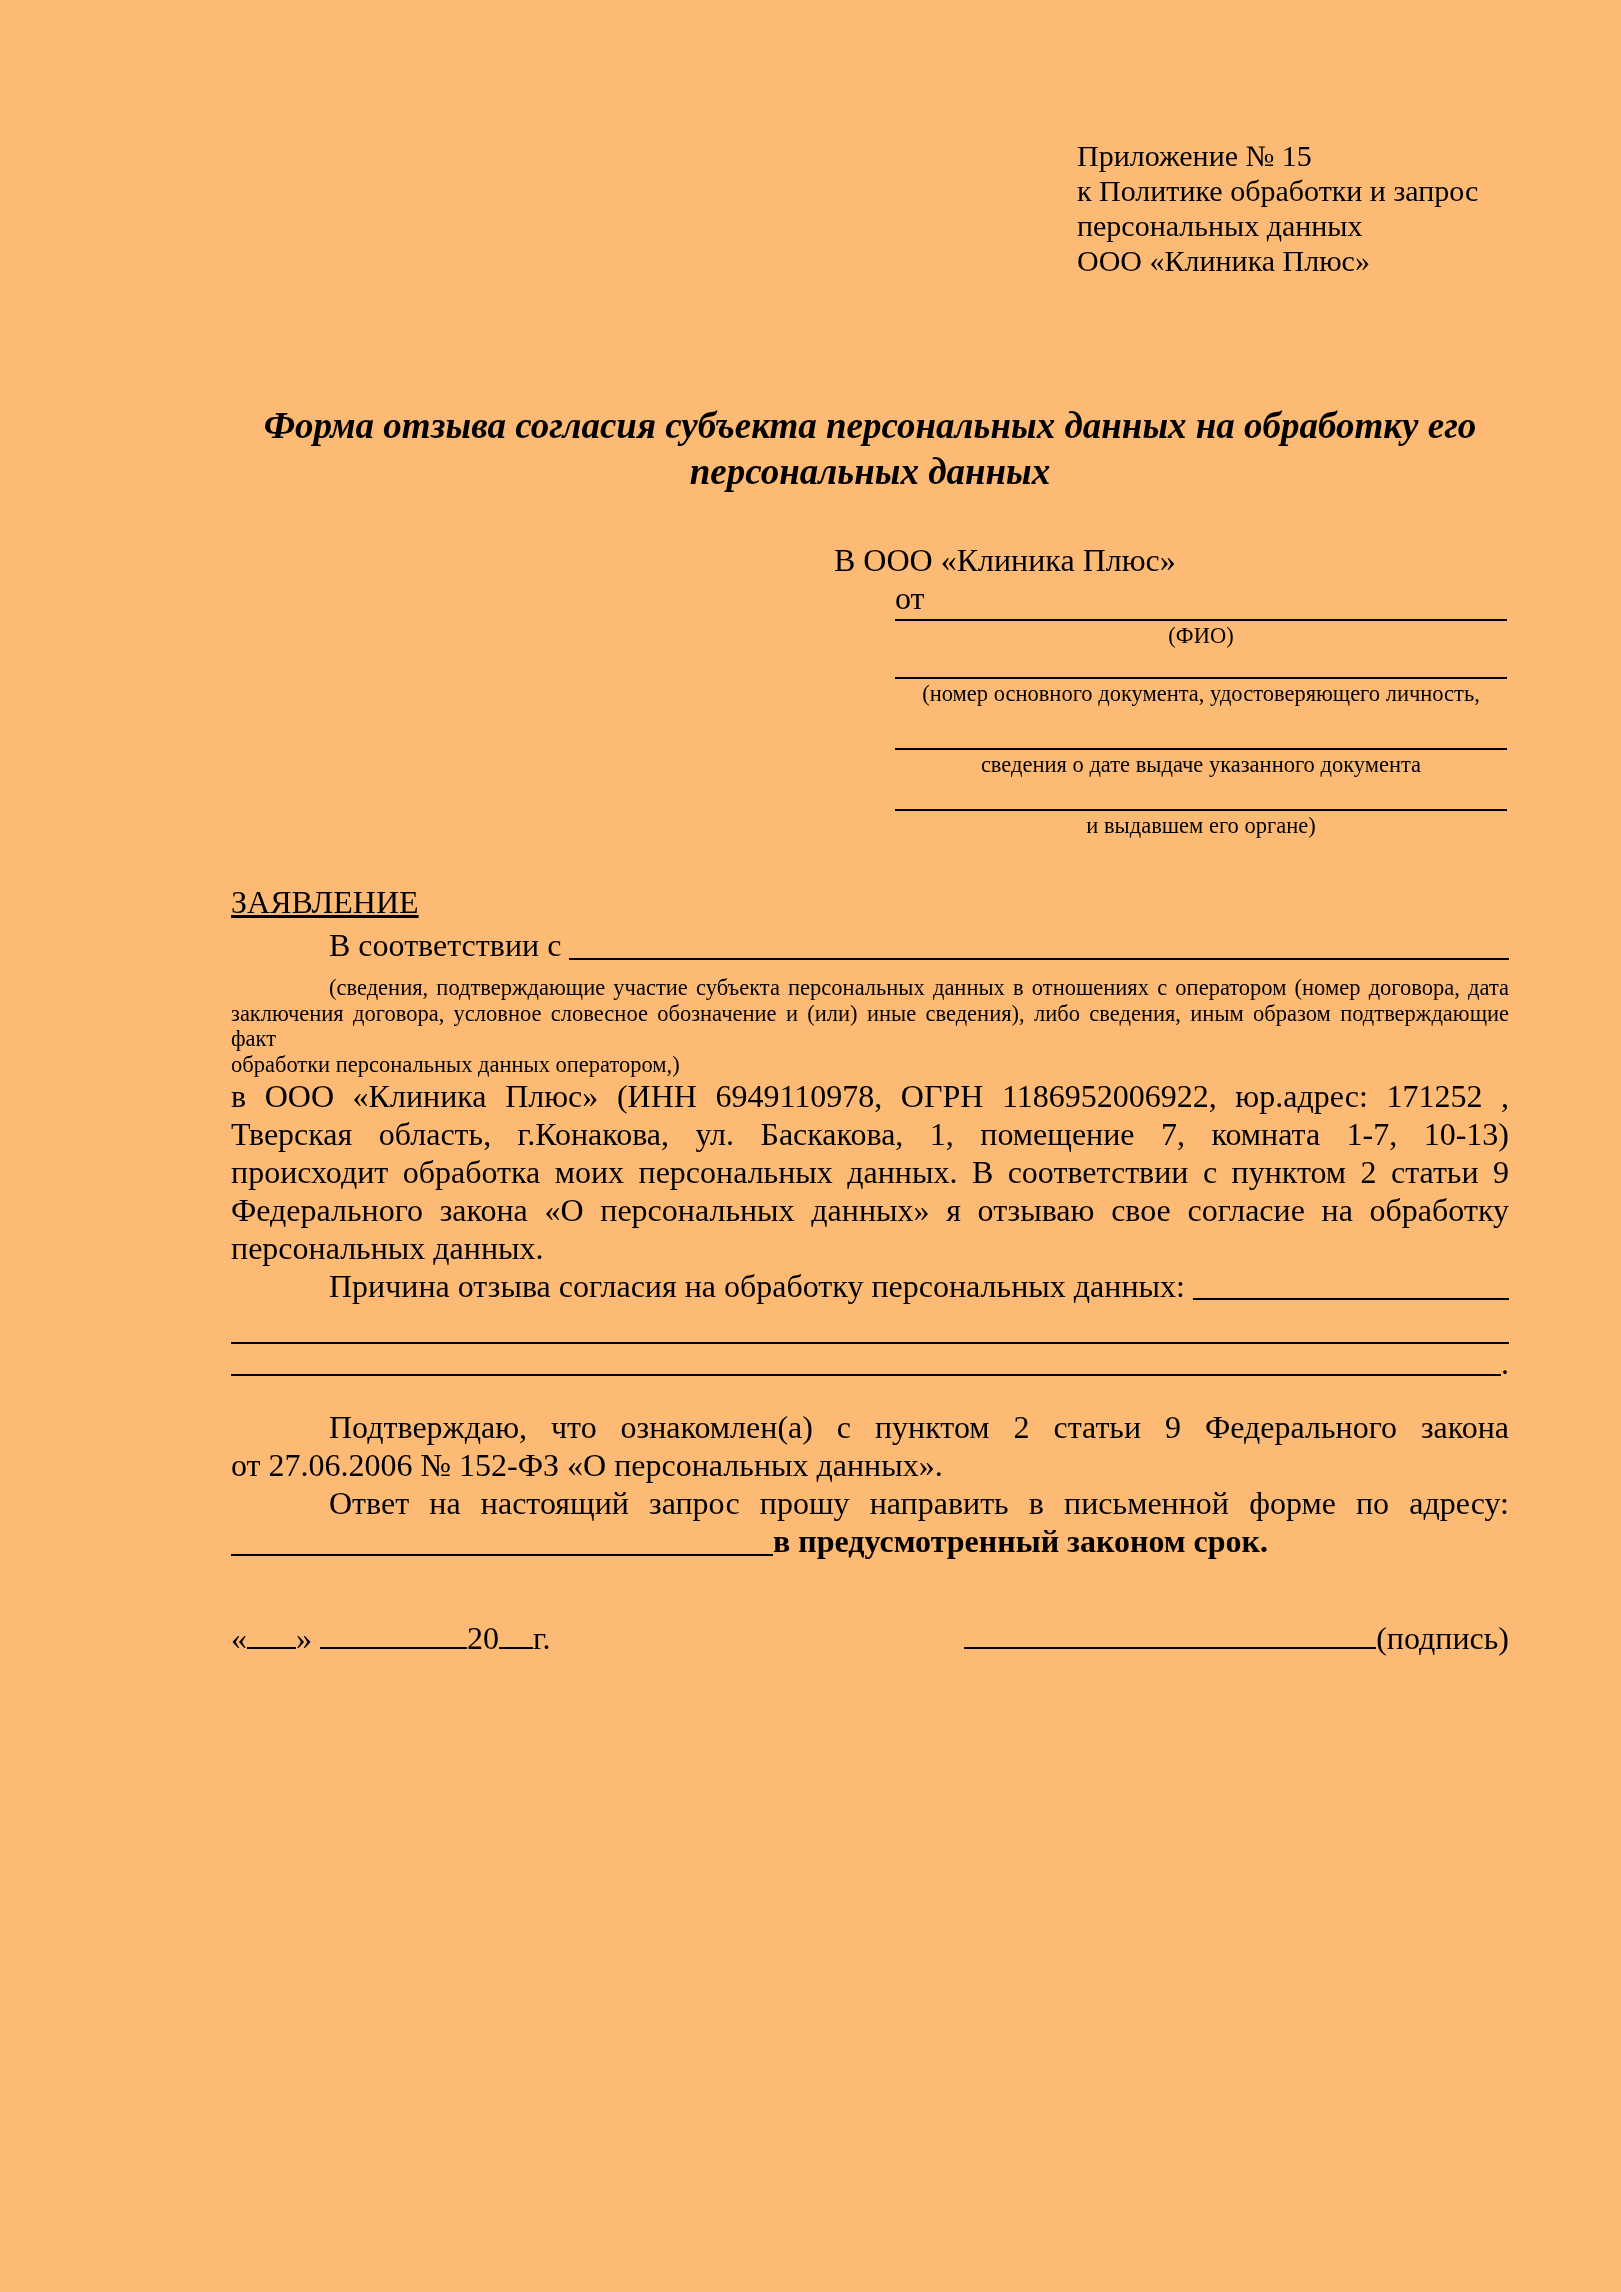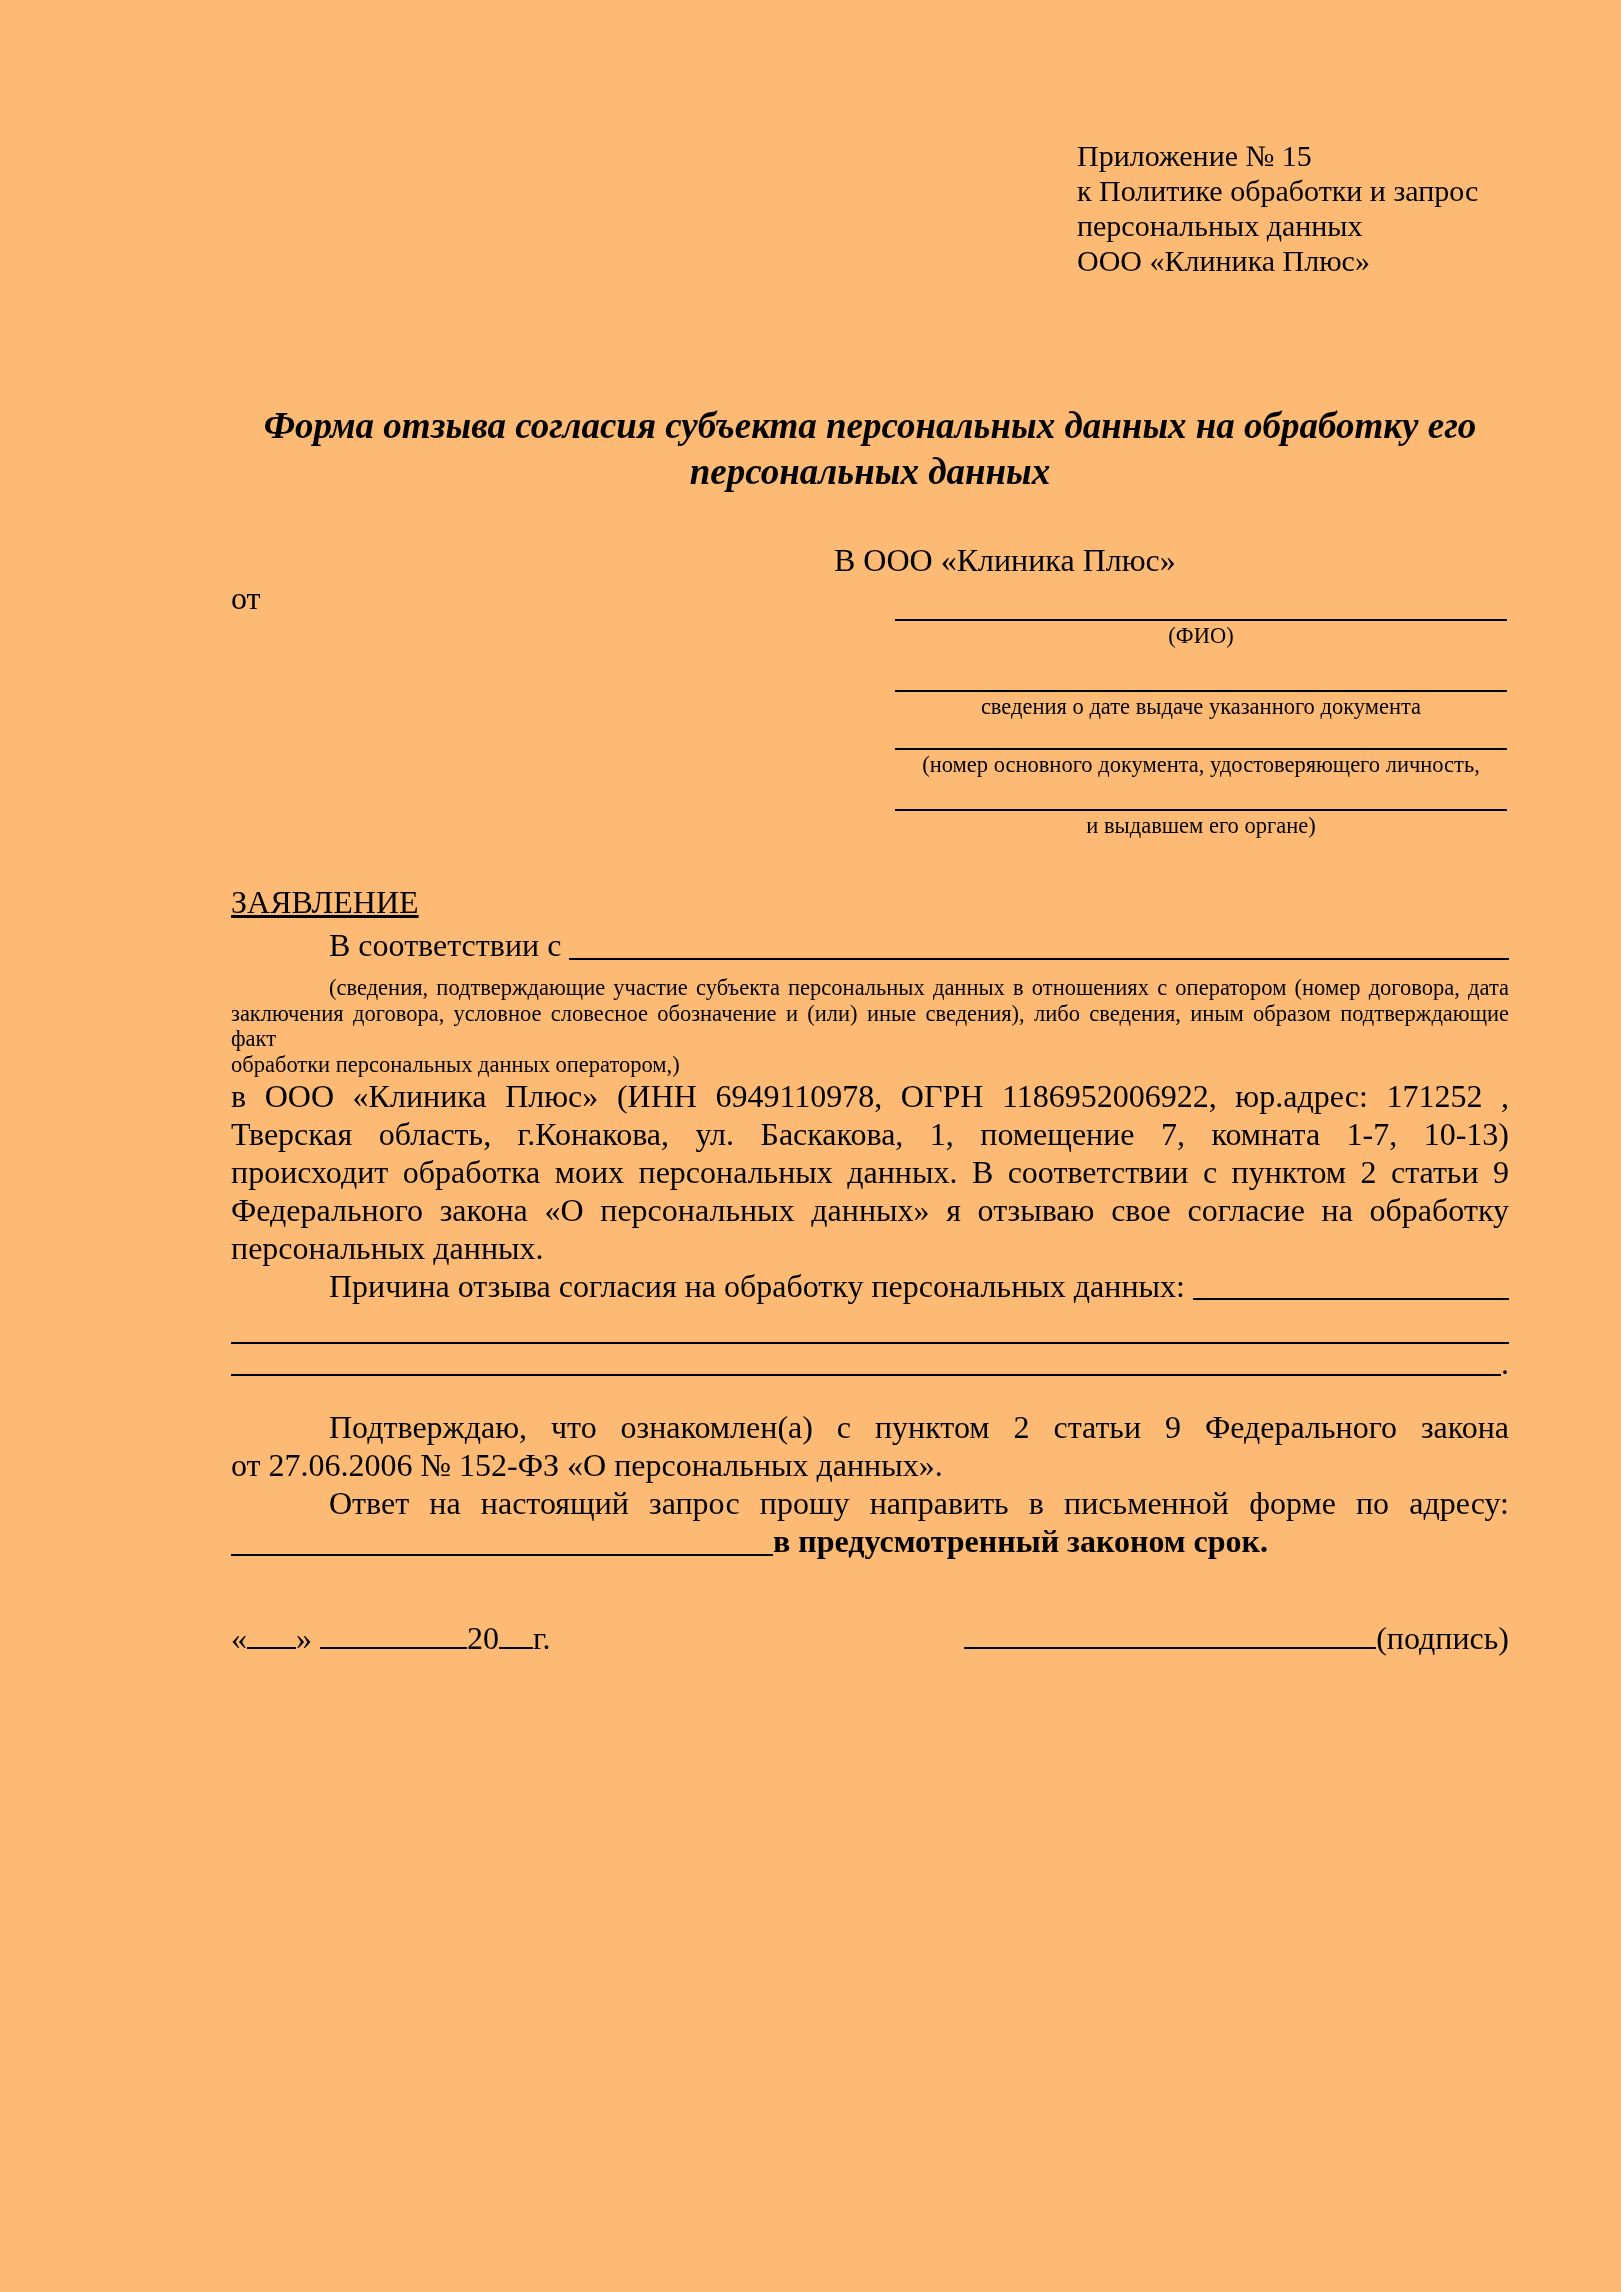--- a/index.html
+++ b/index.html
@@ -5,21 +5,21 @@
   html,body{margin:0;padding:0;background:#888;}
   .page{
     width:1621px;height:2293px;background:#fdba74;color:#000;
     box-sizing:border-box;padding:0 112px 0 231px;
     font-family:"Liberation Serif","DejaVu Serif",serif;
     font-size:32px;line-height:38px;position:relative;overflow:hidden;
   }
   .hdr{margin-top:138px;margin-left:846px;font-size:30px;line-height:35px;}
   .doc-title{margin-top:125px;text-align:center;font-weight:bold;font-size:37px;line-height:46px;max-width:1215px;margin-left:auto;margin-right:auto;font-style:italic;}
   .addr-to{margin-top:46px;margin-left:603px;}
-  .addr-from{}
+  .addr-from{margin-left:664px;}
   .fields{margin-left:664px;width:612px;margin-top:2px;}
   .field-line{border-top:2.9px solid #000;height:0;}
   .field-caption{font-size:22.5px;line-height:29px;text-align:center;}
   .f2{margin-top:26.5px}.f3{margin-top:40px}.f4{margin-top:30px}
   .stmt-heading{margin-top:43px;text-decoration:underline;}
   .fill-row{display:flex;align-items:flex-end;}
   .fill-row .sp{flex:0 0 98px;}
   .fill-row .pre{white-space:nowrap;}
   .fill-row .line{flex:1;border-bottom:2.9px solid #000;margin-bottom:4.9px;}
   .intro{margin-top:5.9px;}
@@ -56,27 +56,27 @@
   <div class="doc-title">Форма отзыва согласия субъекта персональных данных на обработку его персональных данных</div>
 
   <div class="addr-to">В ООО «Клиника Плюс»</div>
   <div class="addr-from">от</div>
 
   <div class="fields">
     <div class="field">
       <div class="field-line"></div>
       <div class="field-caption">(ФИО)</div>
     </div>
+    <div class="field f2">
+      <div class="field-line"></div>
+      <div class="field-caption">(номер основного документа, удостоверяющего личность,</div>
+    </div>
     <div class="field f3">
       <div class="field-line"></div>
       <div class="field-caption">сведения о дате выдаче указанного документа</div>
-    </div>
-    <div class="field f2">
-      <div class="field-line"></div>
-      <div class="field-caption">(номер основного документа, удостоверяющего личность,</div>
     </div>
     <div class="field f4">
       <div class="field-line"></div>
       <div class="field-caption">и выдавшем его органе)</div>
     </div>
   </div>
 
   <div class="stmt-heading">ЗАЯВЛЕНИЕ</div>
 
   <div class="fill-row intro">

